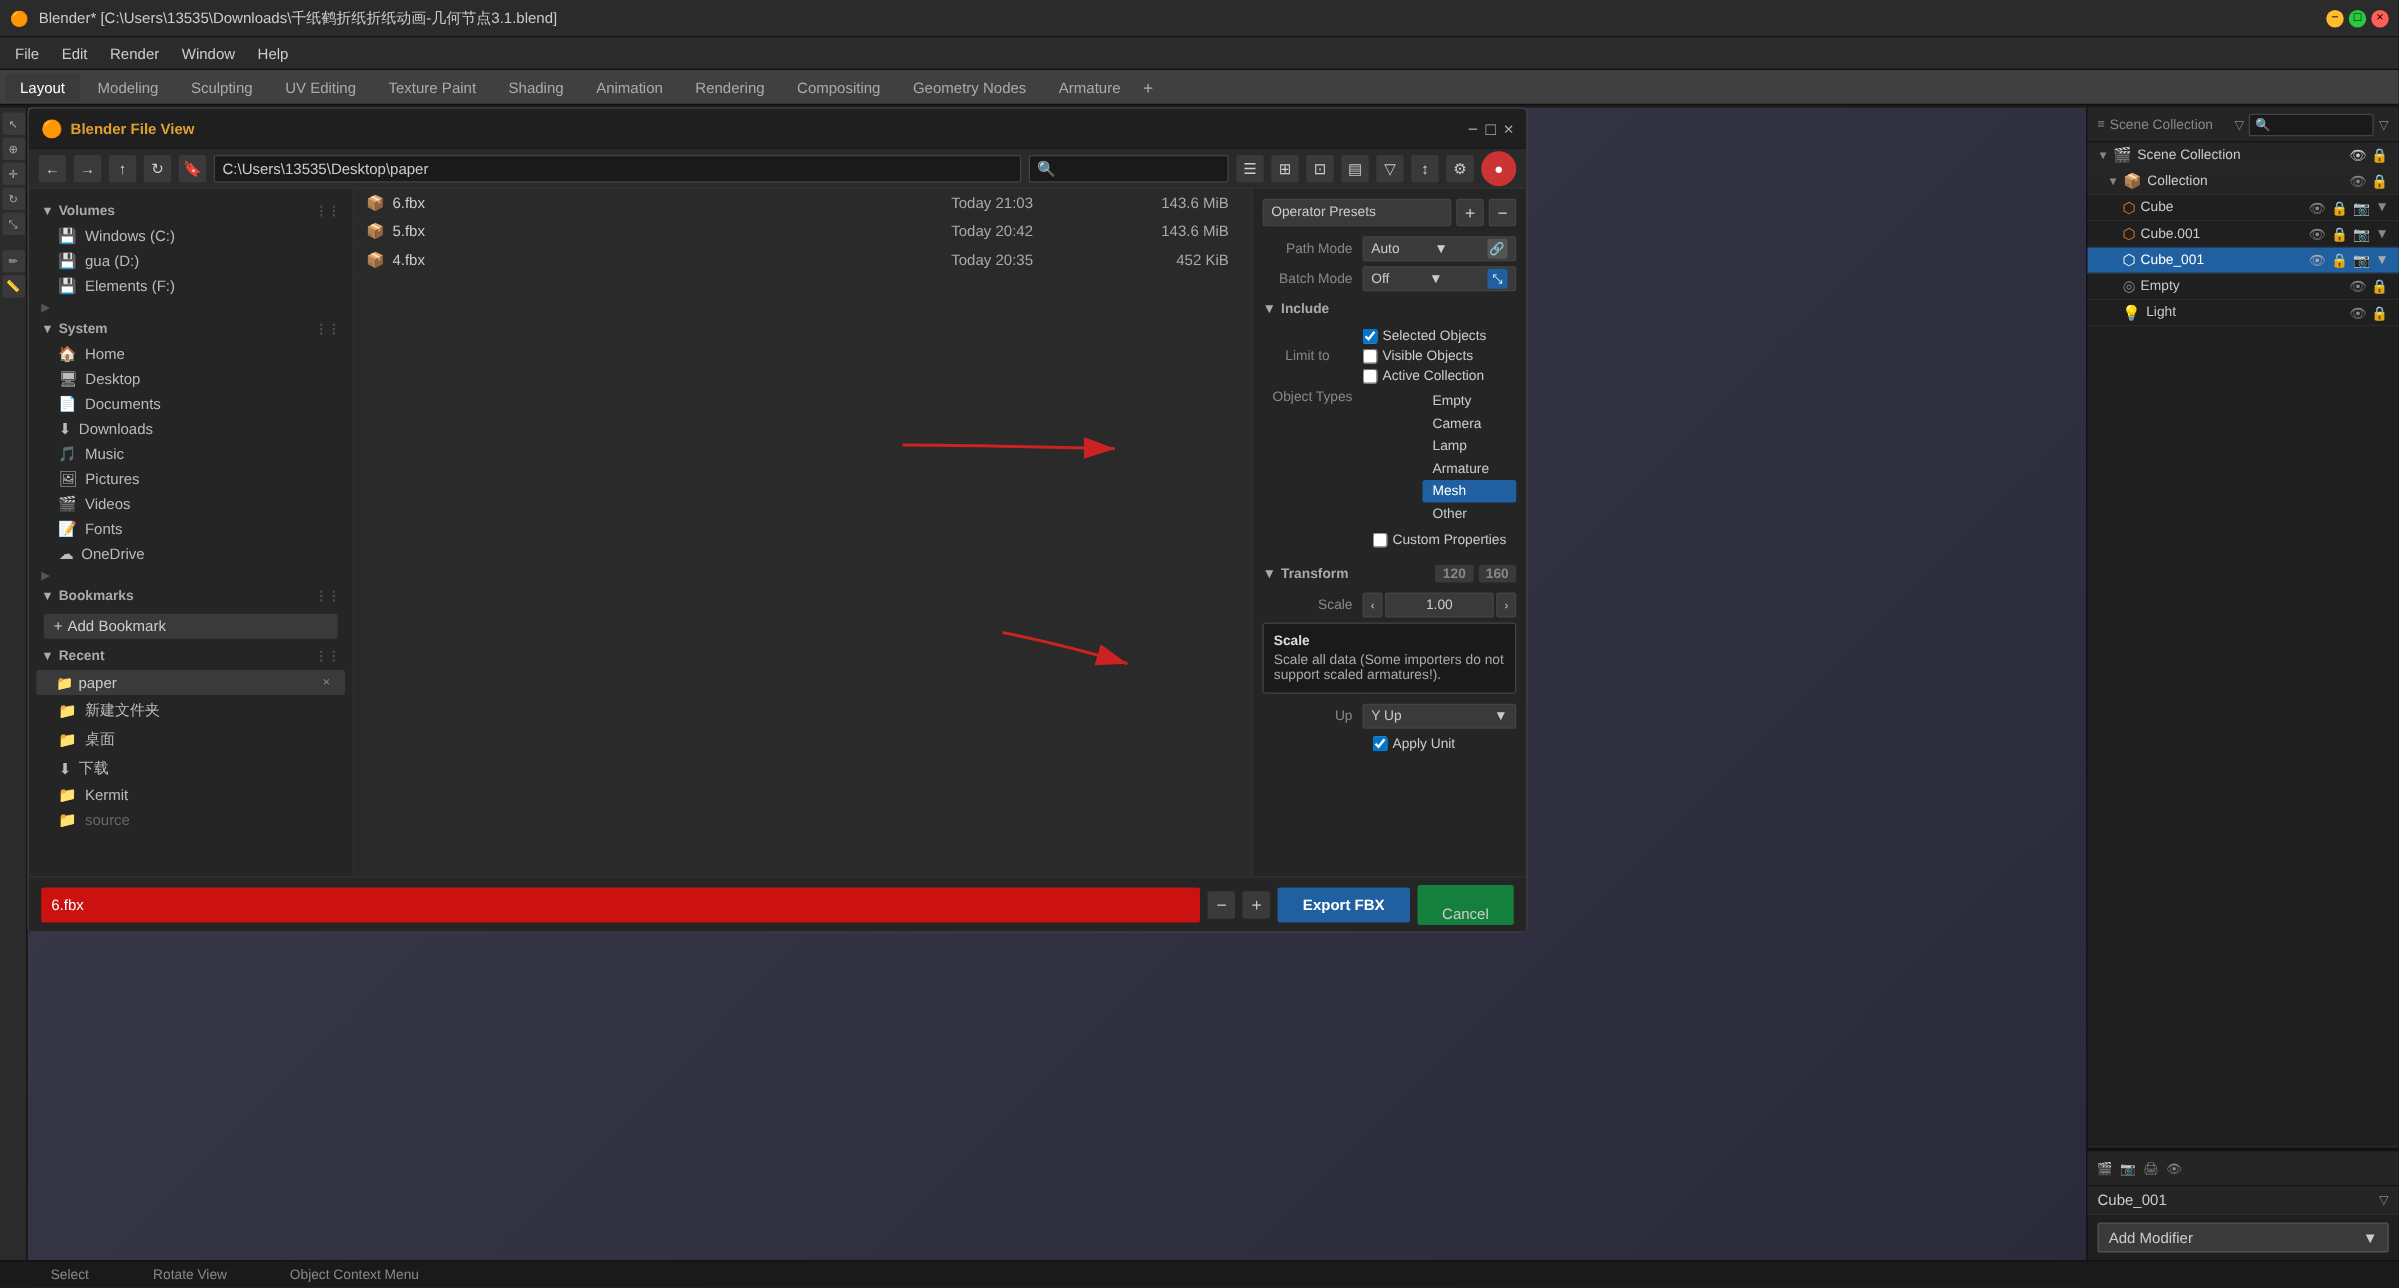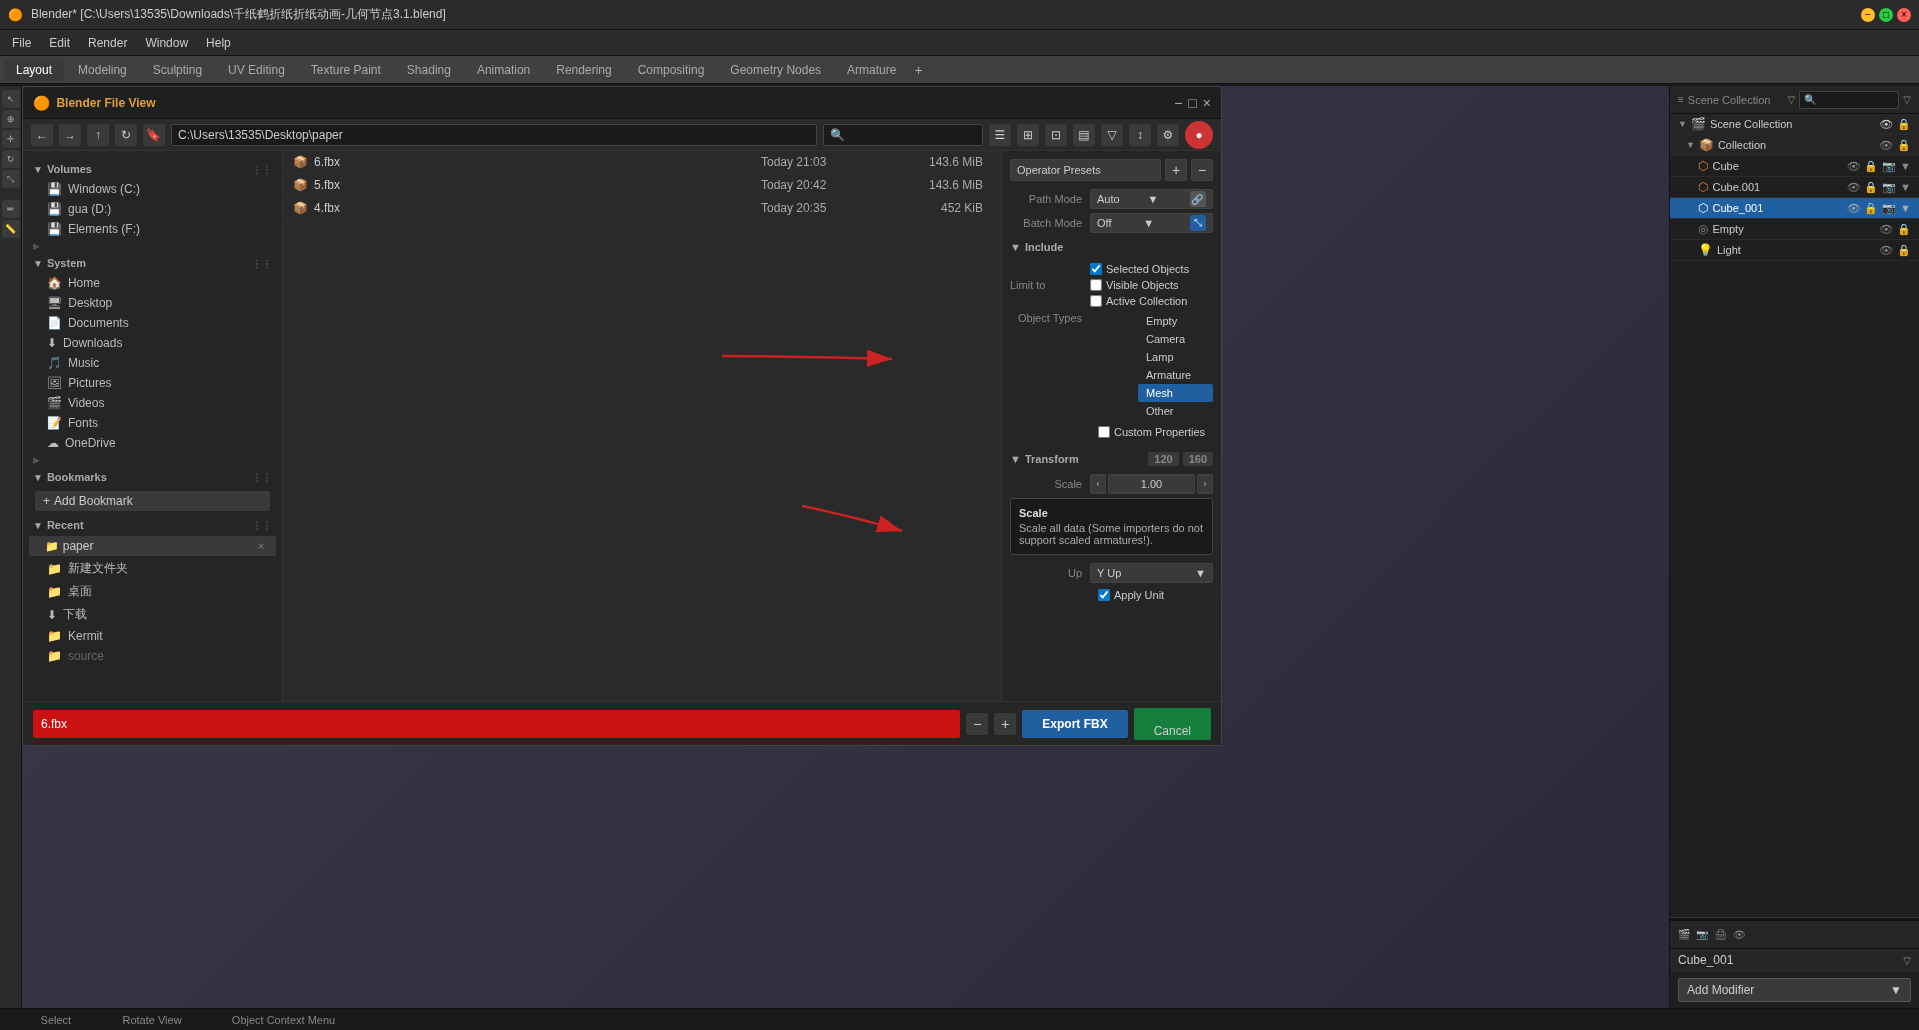--- a/index.html
+++ b/index.html
@@ -221,21 +221,21 @@
     }
     .section-collapse-arrow { margin-right: 4px; }
 
     .include-section { margin-bottom: 8px; }
     .limit-to-row {
       display: flex;
       align-items: center;
       margin-bottom: 3px;
       font-size: 11px;
     }
-    .limit-to-label { color: #888; width: 80px; text-align: left; padding-right: 8px; }
+    .limit-to-label { color: #888; width: 80px; text-align: center; padding-right: 8px; }
     .checkbox-item { display: flex; align-items: center; gap: 4px; padding: 2px 0; font-size: 11px; }
     .checkbox-item input { width: 12px; height: 12px; accent-color: #0077cc; }
     .checkboxes-col { flex: 1; }
     .obj-type-label { color: #888; width: 80px; text-align: right; padding-right: 8px; font-size: 11px; }
     .obj-types-list { flex: 1; }
     .obj-type-item {
       padding: 3px 8px;
       font-size: 11px;
       cursor: pointer;
       border-radius: 2px;

